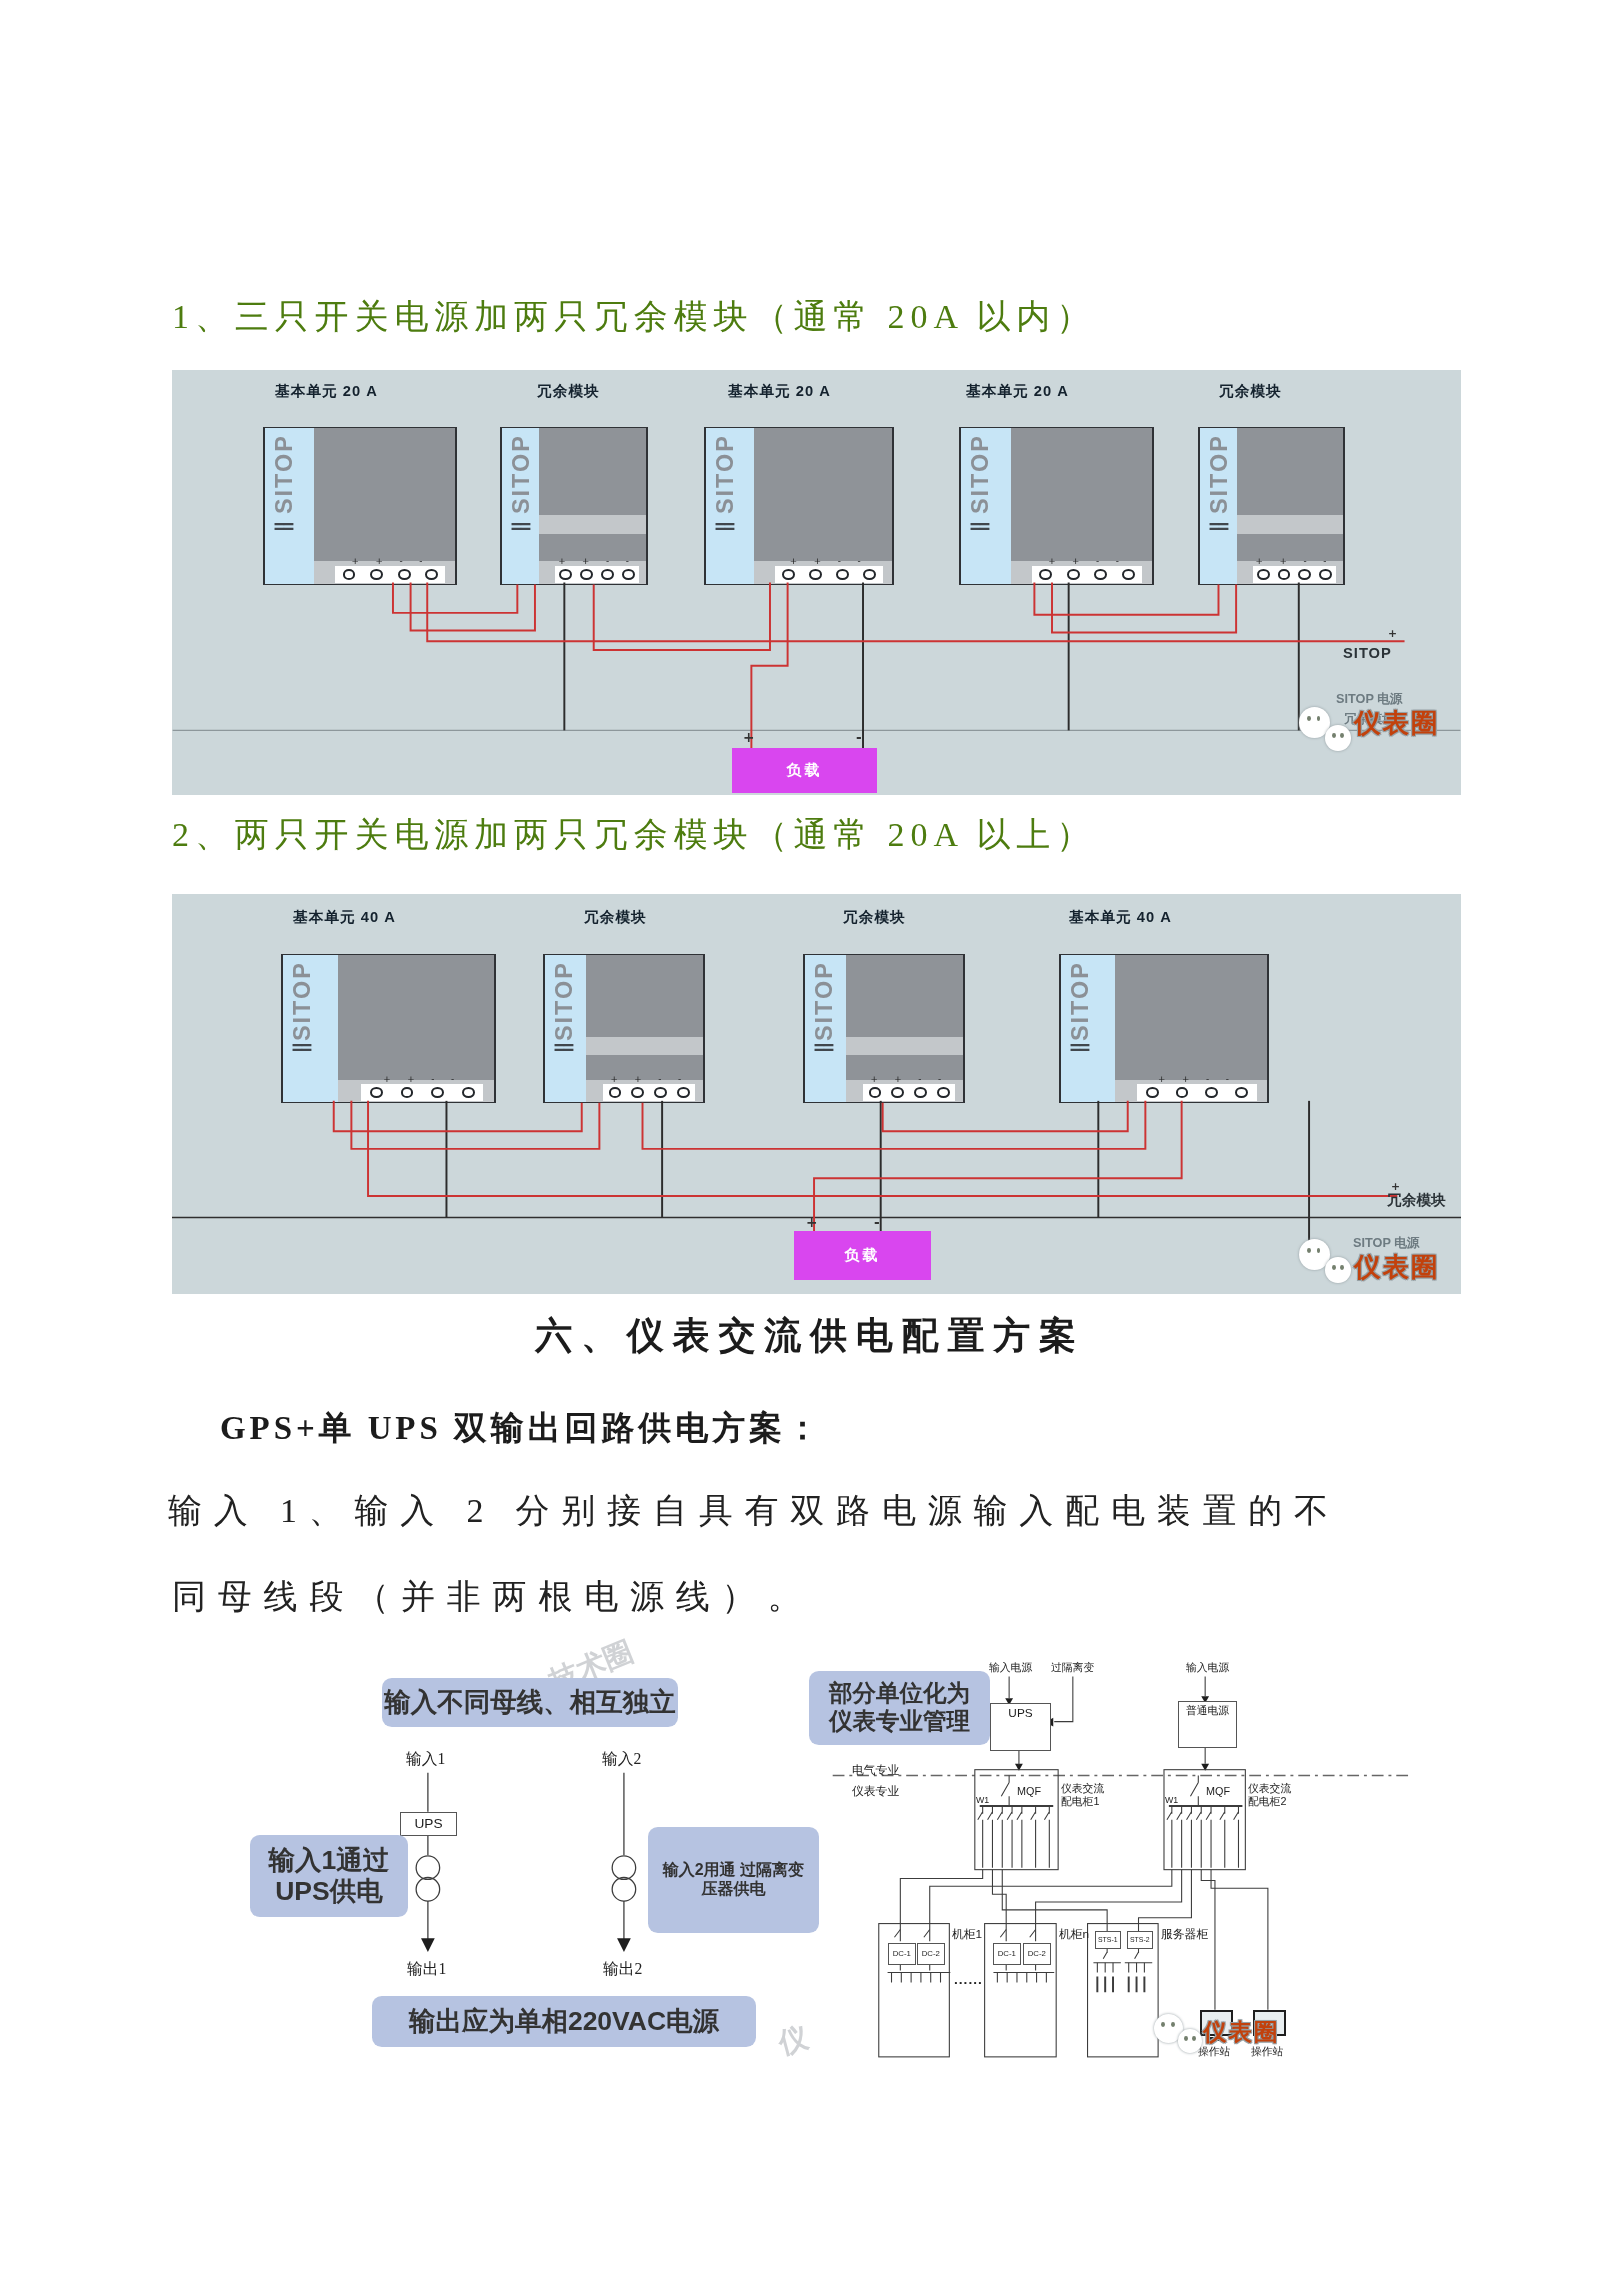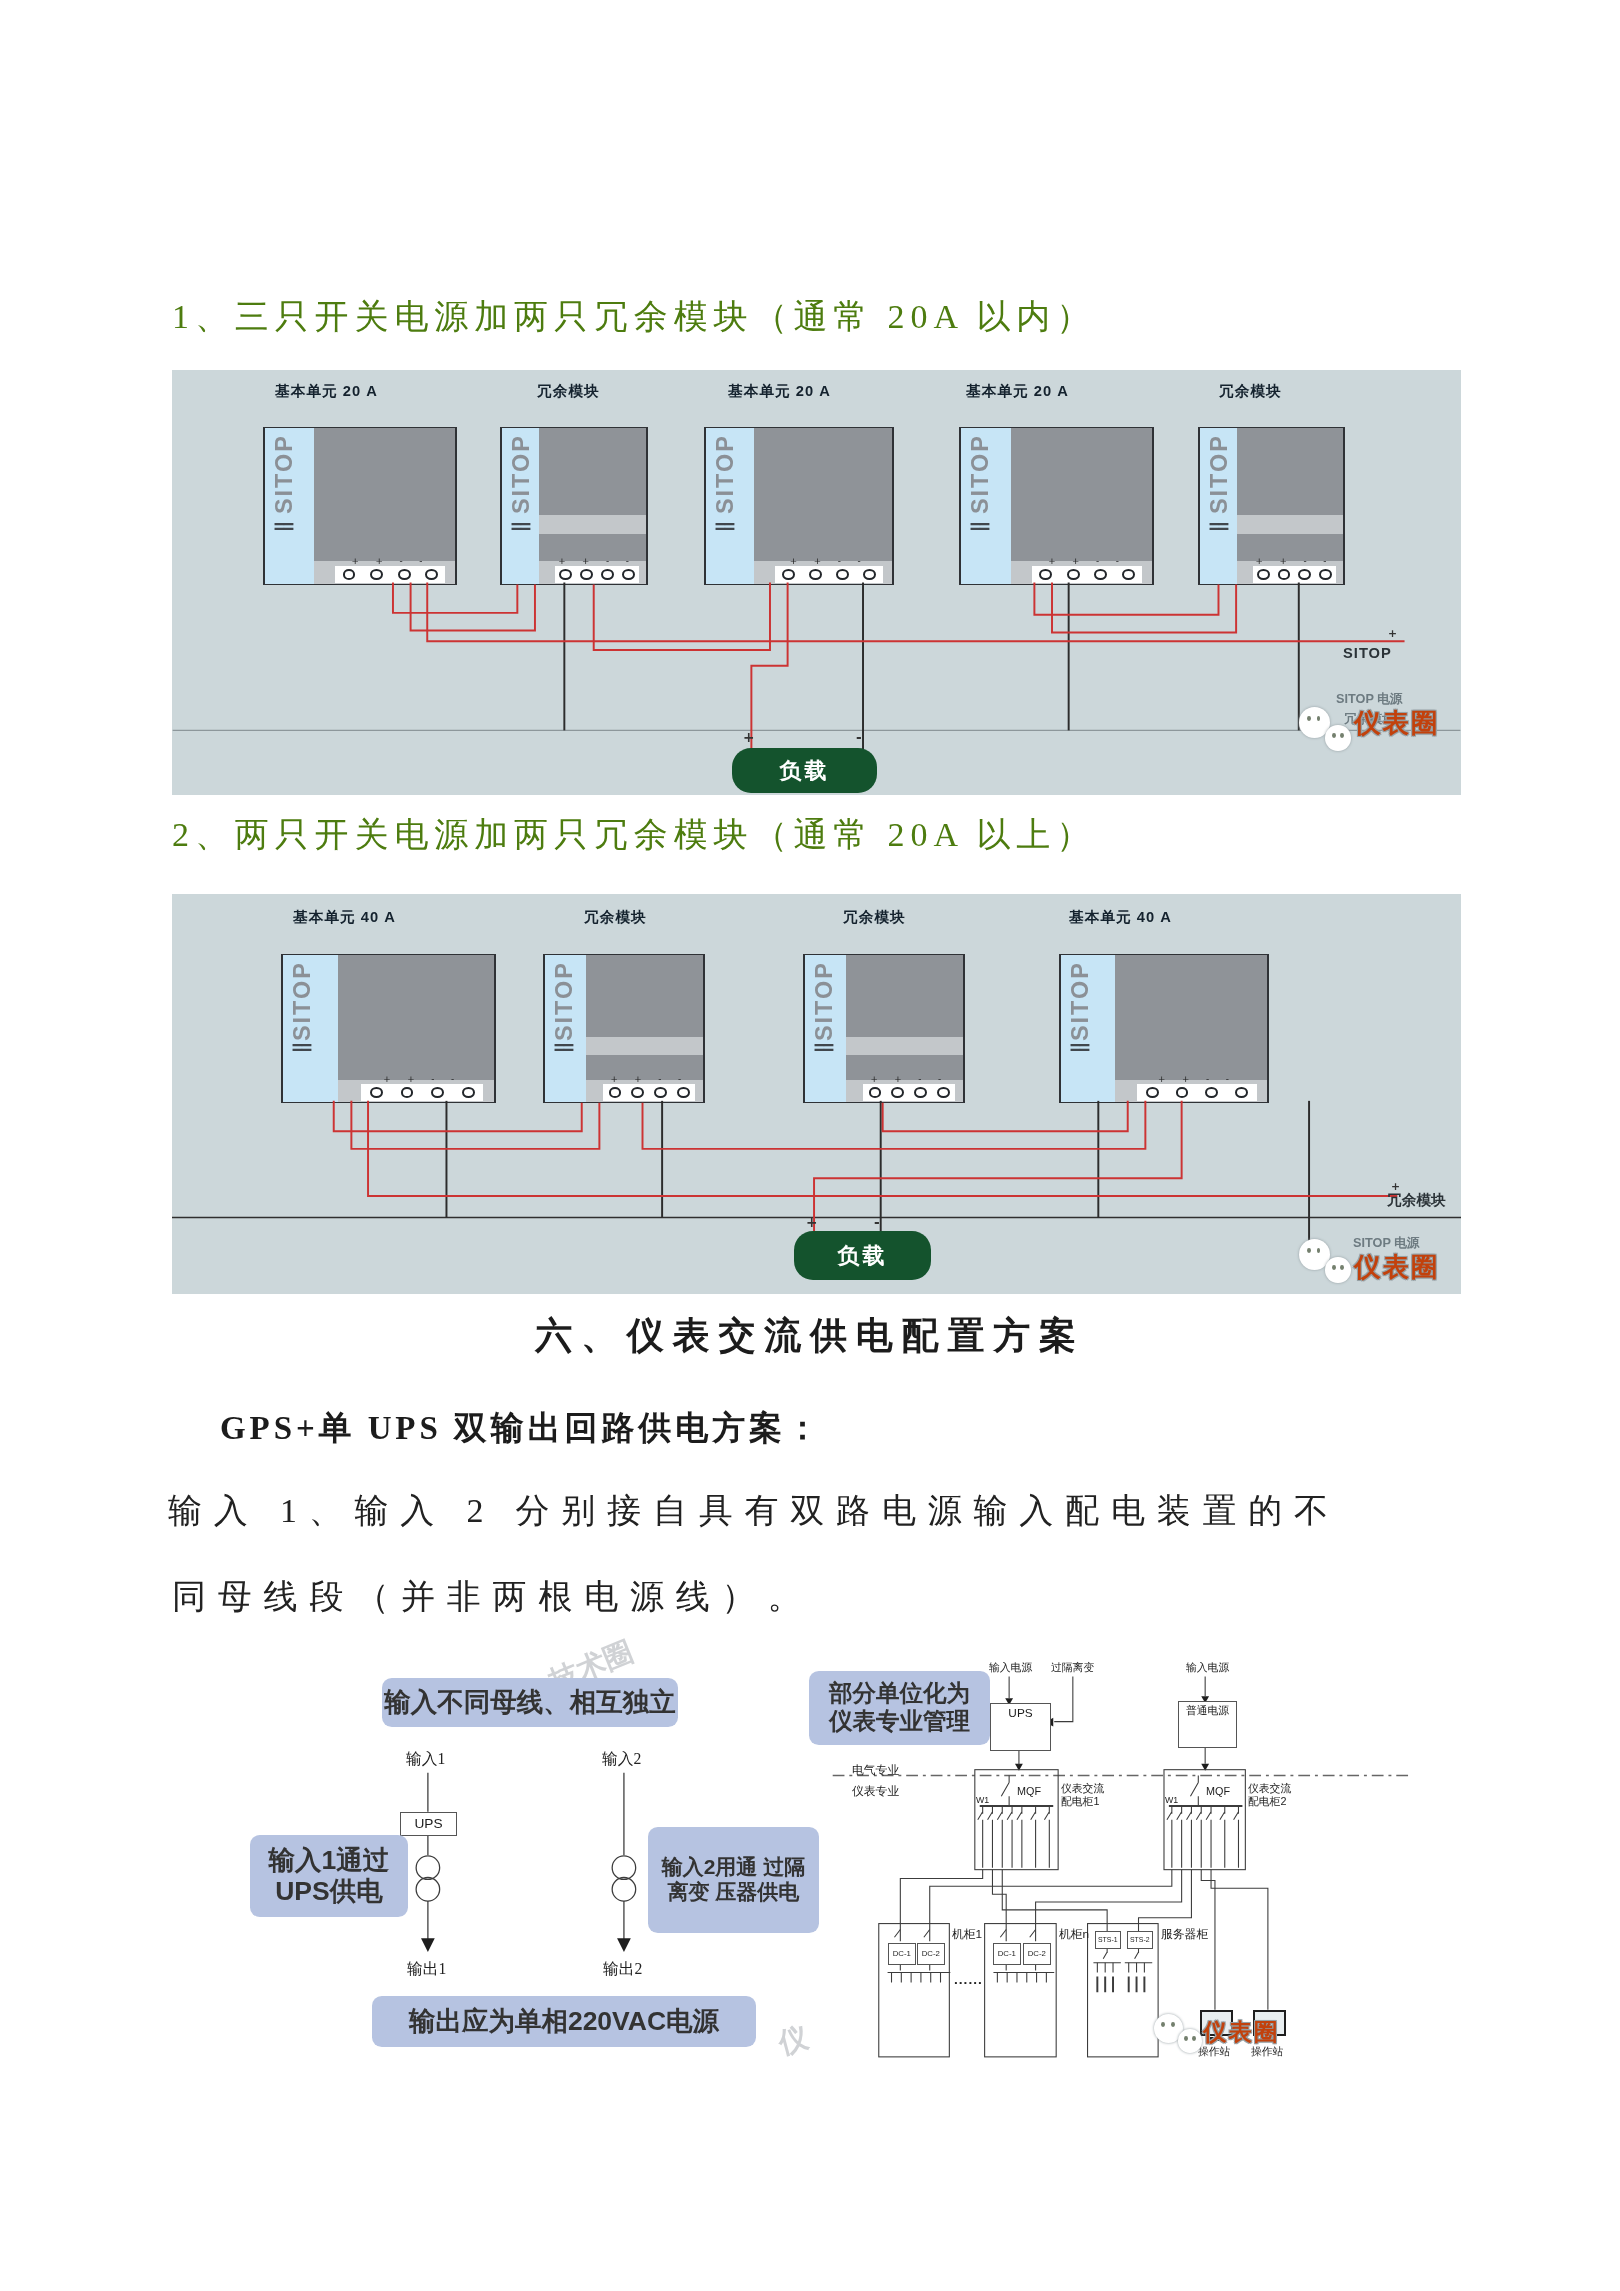--- a/index.html
+++ b/index.html
@@ -21,22 +21,22 @@
            font-family:"Liberation Sans",sans-serif;font-weight:bold;font-size:23.5px;color:#8b9096;letter-spacing:2px;}
   .eq{position:absolute;left:8.8px;bottom:30%;font-family:"DejaVu Sans Mono",monospace;font-weight:bold;
       font-size:18.6px;color:#41474d;letter-spacing:-2px;}
   .mod-bottom{position:absolute;left:26%;right:0;bottom:0;height:15%;background:#c3c7ca;}
   .mod-band{position:absolute;left:26%;right:0;top:56%;height:12%;background:#c3c7ca;}
   .terms{position:absolute;bottom:1px;left:37%;width:58%;height:16.7px;background:#fff;
          display:flex;align-items:center;justify-content:space-around;}
   .term{width:8.8px;height:6.9px;background:#fff;border:2px solid #22262a;border-radius:50%;}
   .tmk{position:absolute;bottom:17.6px;left:37%;width:58%;text-align:center;font-size:8.8px;color:#222;
        letter-spacing:6.9px;font-family:"DejaVu Sans",sans-serif;white-space:nowrap;}
-  .load{position:absolute;background:#14532d;color:#fff;font-family:"Liberation Sans",sans-serif;
-        font-weight:bold;font-size:22px;letter-spacing:2.9px;display:flex;align-items:center;justify-content:center;border-radius:19px;}
+  .load{position:absolute;background:#d946ef;color:#fff;font-family:"Liberation Sans",sans-serif;
+        font-weight:bold;font-size:15px;letter-spacing:2.9px;display:flex;align-items:center;justify-content:center;}
   .pm{position:absolute;font-size:13.7px;font-weight:bold;color:#333;font-family:"DejaVu Sans",sans-serif;}
   .note{position:absolute;font-family:"Liberation Sans",sans-serif;font-weight:bold;color:#2b3338;white-space:nowrap;}
   .wm-text{position:absolute;font-family:"Liberation Sans",sans-serif;font-weight:bold;color:#5d6b72;
            opacity:.85;white-space:nowrap;}
   .badge{position:absolute;font-family:"Liberation Sans",sans-serif;font-weight:bold;font-size:26.5px;letter-spacing:2px;
          color:#c2410c;text-shadow:0 0 2px #8e989d,1px 1px 0 #9aa4a8,-1px -1px 0 #9aa4a8,1px -1px 0 #9aa4a8,-1px 1px 0 #9aa4a8;
          white-space:nowrap;}
   .wm-circle{position:absolute;background:#fff;border-radius:50%;box-shadow:0 0 2.9px #939da1;}
   .eye{position:absolute;width:3.9px;height:4.9px;background:#74806e;border-radius:50%;}
 
@@ -365,21 +365,21 @@
           <circle cx="1000" cy="80" r="5"></circle>
         <path d="M985 92 H1016" stroke-width="2"></path>
       </g>
     </svg>
 
     <div class="callout" style="left:157px;top:31px;width:296px;height:49px;font-size:26.5px;">输入不同母线、相互独立</div>
     <div class="sl" style="left:181px;top:102px;">输入1</div>
     <div class="sl" style="left:377px;top:102px;">输入2</div>
     <div class="box-thin" style="left:175px;top:165px;width:55px;height:21.6px;font-size:13.7px;">UPS</div>
     <div class="callout" style="left:24.5px;top:188px;width:151px;height:82px;font-size:26.5px;padding:0 3.9px;">输入1通过 UPS供电</div>
-    <div class="callout" style="left:423px;top:180px;width:159px;height:106px;font-size:21px;padding:0 5.9px;">输入2用通 过隔离变 压器供电</div>
+    <div class="callout" style="left:423px;top:180px;width:159px;height:106px;font-size:16px;padding:0 5.9px;">输入2用通 过隔离变 压器供电</div>
     <div class="sl" style="left:182px;top:312px;">输出1</div>
     <div class="sl" style="left:378px;top:312px;">输出2</div>
     <div class="callout" style="left:147px;top:349px;width:384px;height:51px;font-size:26.5px;">输出应为单相220VAC电源</div>
 
     <div class="callout" style="left:584px;top:23.5px;width:169px;height:74px;font-size:23.5px;padding:0 5.9px;">部分单位化为 仪表专业管理</div>
     <div class="xs" style="left:764px;top:13.7px;">输入电源</div>
     <div class="xs" style="left:826px;top:13.7px;">过隔离变</div>
     <div class="box-thin" style="left:765px;top:56px;width:59px;height:44px;font-size:11.8px;align-items:flex-start;justify-content:center;padding-top:2px;">UPS</div>
     <div class="xs" style="left:961px;top:13.7px;">输入电源</div>
     <div class="box-thin" style="left:953px;top:54px;width:57px;height:43px;font-size:10.8px;align-items:flex-start;justify-content:center;padding-top:2px;">普通电源</div>

